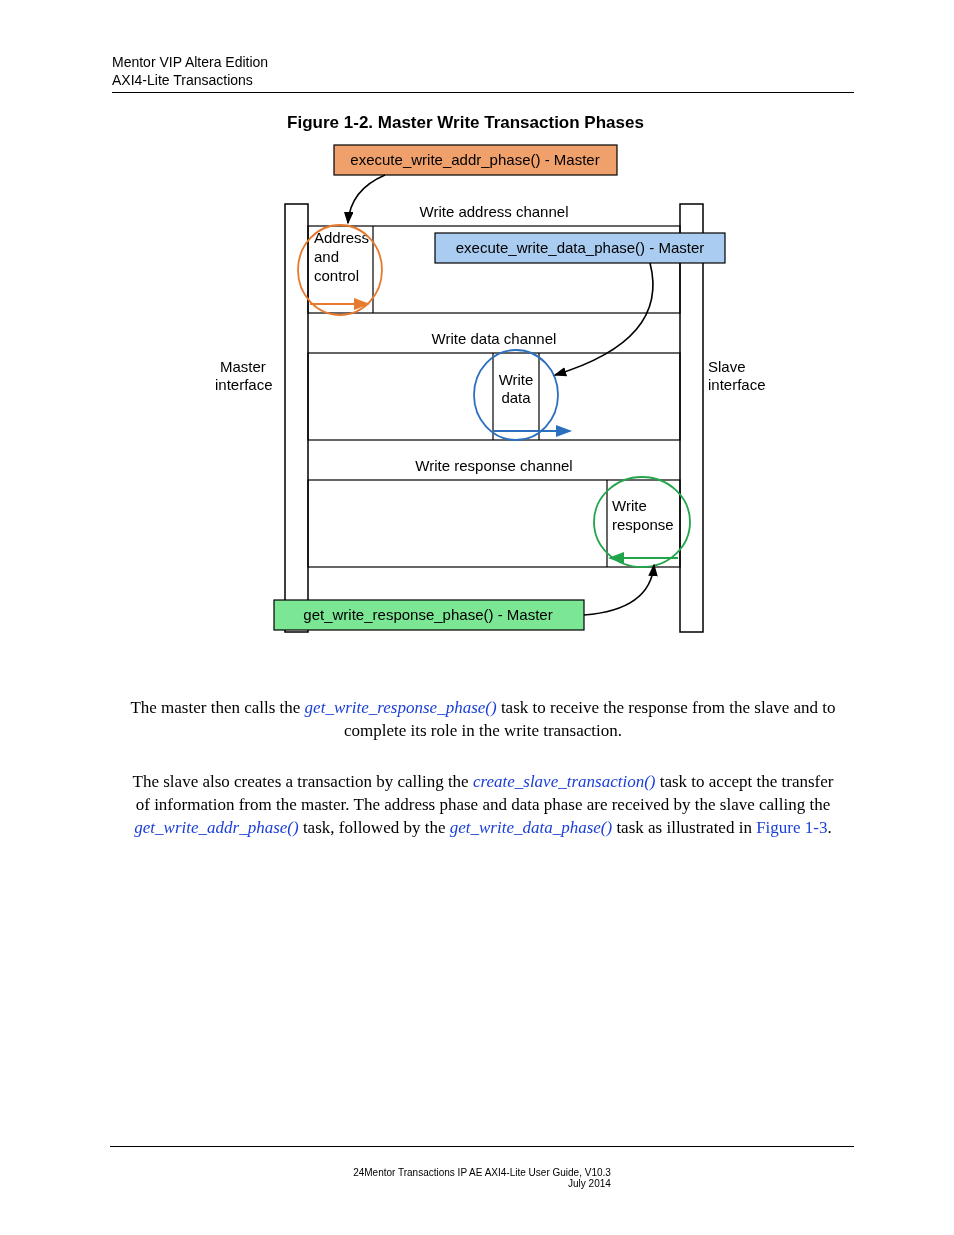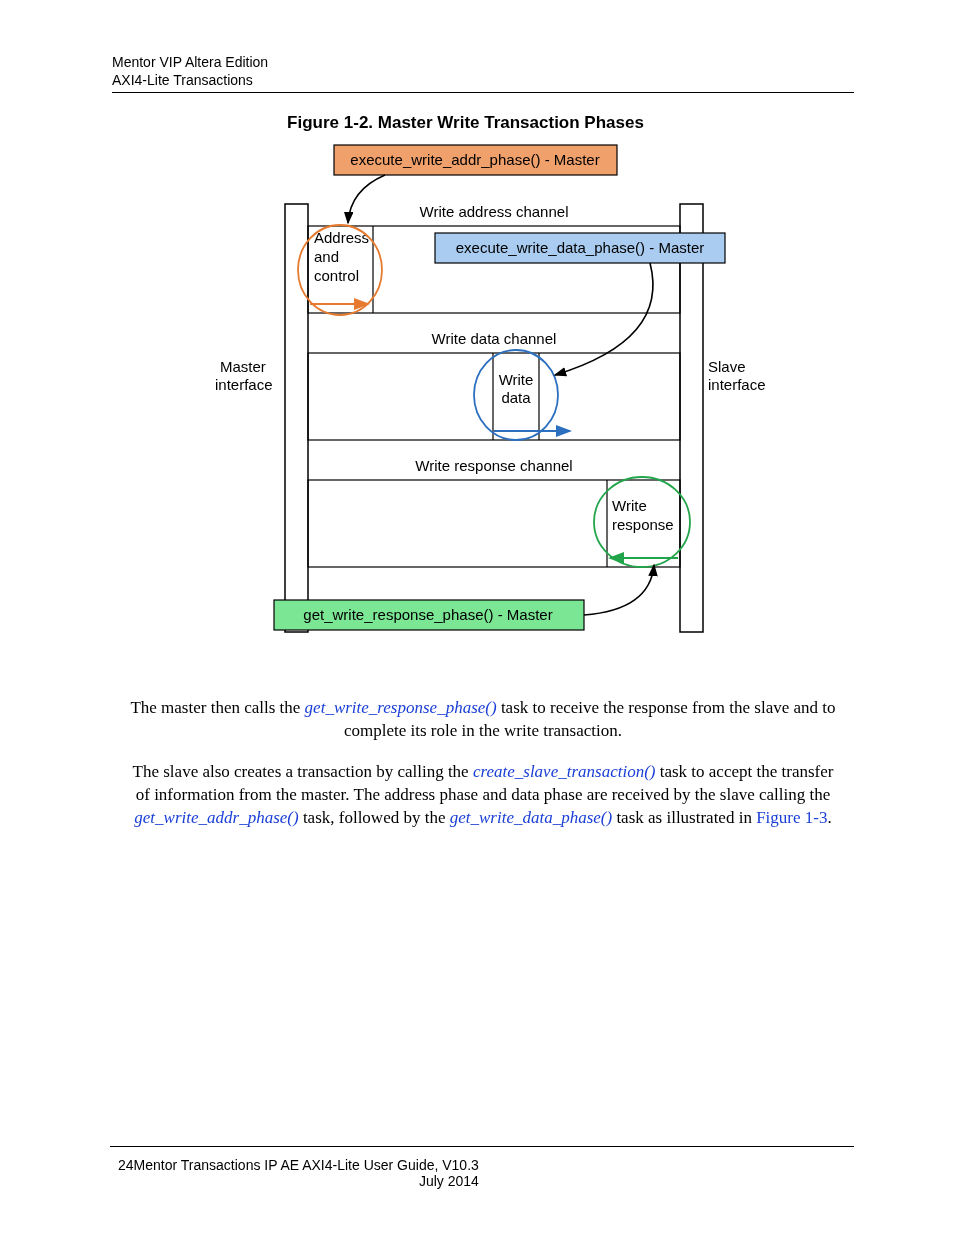--- a/index.html
+++ b/index.html
@@ -65,25 +65,24 @@
     left: 110px;
     right: 100px;
     border-top: 1px solid #000;
   }
   .ftr {
     position: absolute;
     bottom: 46px;
     left: 110px;
     right: 100px;
     font-family: Arial, Helvetica, sans-serif;
-    font-size: 14px;
+    font-size: 10px;
     display: flex;
-    justify-content: flex-start;
+    justify-content: center;
     align-items: flex-start;
-    margin-left: 8px;
   }
   .ftr .right { text-align: right; }
   .bold { font-weight: normal; }
   .svg-txt { font-family: Arial, Helvetica, sans-serif; font-size: 15px; }
 </style>
 </head>
 <body>
 
 <div class="page">
 
@@ -169,21 +168,21 @@
       <text class="svg-txt" x="218" y="480" text-anchor="middle">get_write_response_phase() - Master</text>
 
       <path d="M 374 475 Q 440 470 444 425" fill="none" stroke="#000" stroke-width="1.6" marker-end="url(#ah-black)"></path>
     </svg>
   </div>
 
   <div class="body">
     <p>
       <span>The master then calls the </span><a href="#" class="lnk">get_write_response_phase()</a><span> task to receive the response from the slave and to complete its role in the write transaction.</span>
     </p>
-    <p style="margin-top:18px">
+    <p style="margin-top:28px">
       <span>The slave also creates a transaction by calling the </span><a href="#" class="lnk">create_slave_transaction()</a><span> task to accept the transfer of information from the master. The address phase and data phase are received by the slave calling the </span><a href="#" class="lnk">get_write_addr_phase()</a><span> task, followed by the </span><a href="#" class="lnk">get_write_data_phase()</a><span> task as illustrated in </span><a href="#" class="lnk-plain">Figure 1-3</a><span>.</span>
     </p>
   </div>
 
   <div class="ftr-rule"></div>
   <div class="ftr">
     <div class="bold">24</div>
     <div class="right">
       <div>Mentor Transactions IP AE AXI4-Lite User Guide, V10.3</div>
       <div>July 2014</div>

